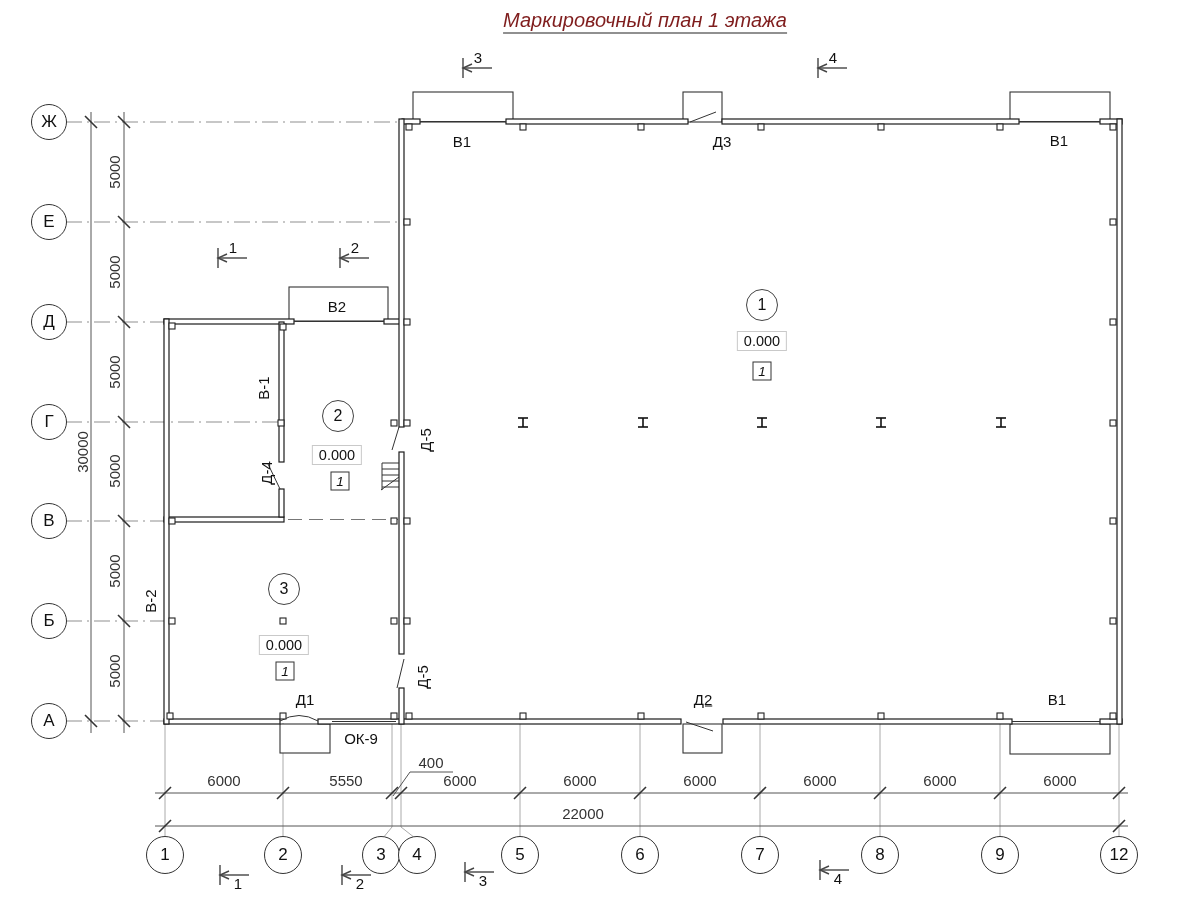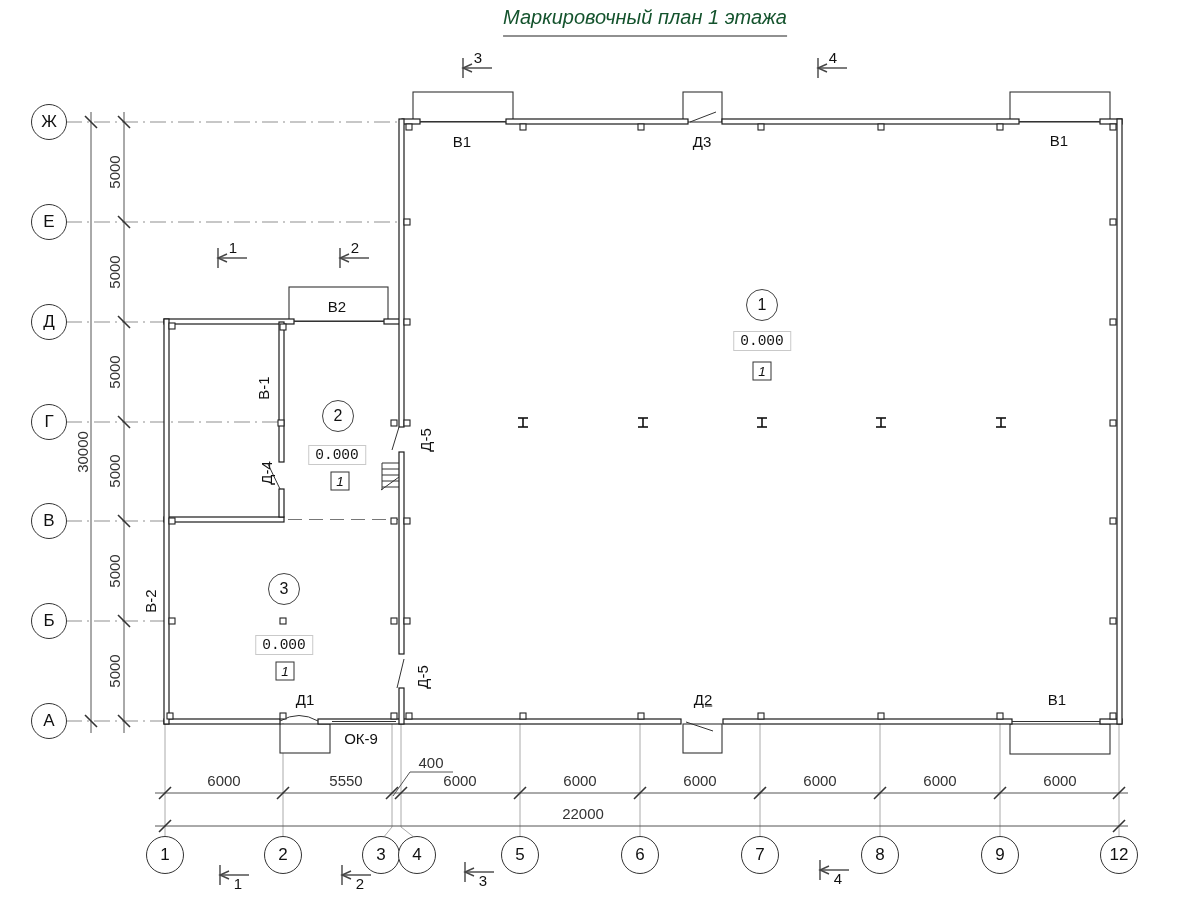--- a/index.html
+++ b/index.html
@@ -17,22 +17,22 @@
   .s-wall   { stroke:#1c1c1c; stroke-width:1.2; fill:#ffffff; }
   .s-canopy { stroke:#333333; stroke-width:1.1; fill:#ffffff; }
   .s-thin   { stroke:#333333; stroke-width:1; fill:none; }
   .s-dash   { stroke:#777777; stroke-width:1; fill:none; }
   .s-col    { stroke:#222222; stroke-width:1.1; fill:#ffffff; }
   .s-ibeam  { stroke:#111111; stroke-width:1.6; fill:none; }
   .s-sec    { stroke:#444444; stroke-width:1.4; fill:none; }
 
   .title {
     position:absolute; transform:translate(-50%,-50%);
-    font-size:20px; font-style:italic; color:#14532d;
-    border-bottom:1.4px solid #222; padding-bottom:7px; white-space:nowrap;
+    font-size:20px; font-style:italic; color:#7f1d1d;
+    border-bottom:1.4px solid #222; padding-bottom:1px; white-space:nowrap;
   }
   .axis-circle {
     position:absolute; transform:translate(-50%,-50%);
     border:1.3px solid #333; border-radius:50%; background:#fff;
     display:flex; align-items:center; justify-content:center;
     font-size:17px; color:#111;
   }
   .dim {
     position:absolute; transform:translate(-50%,-50%);
     font-size:15px; color:#333; white-space:nowrap;
@@ -45,21 +45,21 @@
   .lbl.rot { transform:translate(-50%,-50%) rotate(-90deg); }
   .mark-circle {
     position:absolute; transform:translate(-50%,-50%);
     border:1.1px solid #444; border-radius:50%; background:#fff;
     width:30px; height:30px; display:flex; align-items:center; justify-content:center;
     font-size:16px; color:#111;
   }
   .elev {
     position:absolute; transform:translate(-50%,-50%);
     border:1px solid #c9c9c9; background:#fff; padding:1px 6px;
-    font-size:14.5px; color:#111; white-space:nowrap;font-family:Liberation Mono, monospace;
+    font-size:14.5px; color:#111; white-space:nowrap;
   }
   .ftype {
     position:absolute; transform:translate(-50%,-50%);
     border:1.2px solid #333; background:#fff; width:17px; height:17px;
     display:flex; align-items:center; justify-content:center;
     font-size:13.5px; font-style:italic; color:#111;
   }
   .sec-num {
     position:absolute; transform:translate(-50%,-50%);
     font-size:15px; color:#111;
@@ -233,21 +233,21 @@
       <line x1="465" y1="872" x2="494" y2="872" class="s-sec"></line>
       <polyline points="474,868 465,872 474,876" class="s-sec"></polyline>
       <line x1="820" y1="860" x2="820" y2="880" class="s-sec"></line>
       <line x1="820" y1="870" x2="849" y2="870" class="s-sec"></line>
       <polyline points="829,866 820,870 829,874" class="s-sec"></polyline>
     </svg>
 
   <div class="title" style="left:645px; top:21px;">Маркировочный план 1 этажа</div>
 
   <div class="lbl" style="left:462px; top:141px;">В1</div>
-  <div class="lbl" style="left:702px; top:141px;">Д3</div>
+  <div class="lbl" style="left:722px; top:141px;">Д3</div>
   <div class="lbl" style="left:1059px; top:140px;">В1</div>
   <div class="lbl" style="left:337px; top:306px;">В2</div>
   <div class="lbl rot" style="left:263px; top:388px;">В-1</div>
   <div class="lbl rot" style="left:266px; top:473px;">Д-4</div>
   <div class="lbl rot" style="left:425px; top:440px;">Д-5</div>
   <div class="lbl rot" style="left:422px; top:677px;">Д-5</div>
   <div class="lbl rot" style="left:150px; top:601px;">В-2</div>
   <div class="lbl" style="left:305px; top:699px;">Д1</div>
   <div class="lbl" style="left:361px; top:738px;">ОК-9</div>
   <div class="lbl" style="left:703px; top:699px;text-decoration:underline;">Д2</div>

